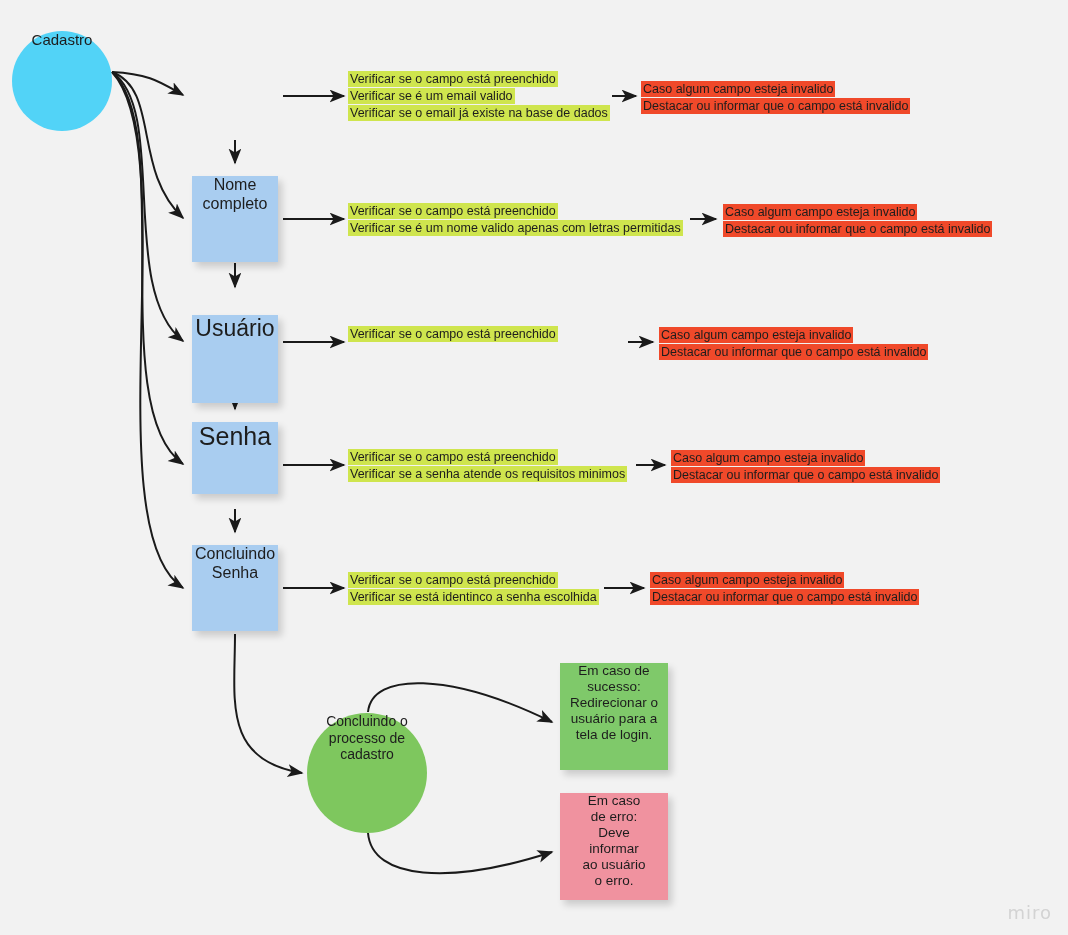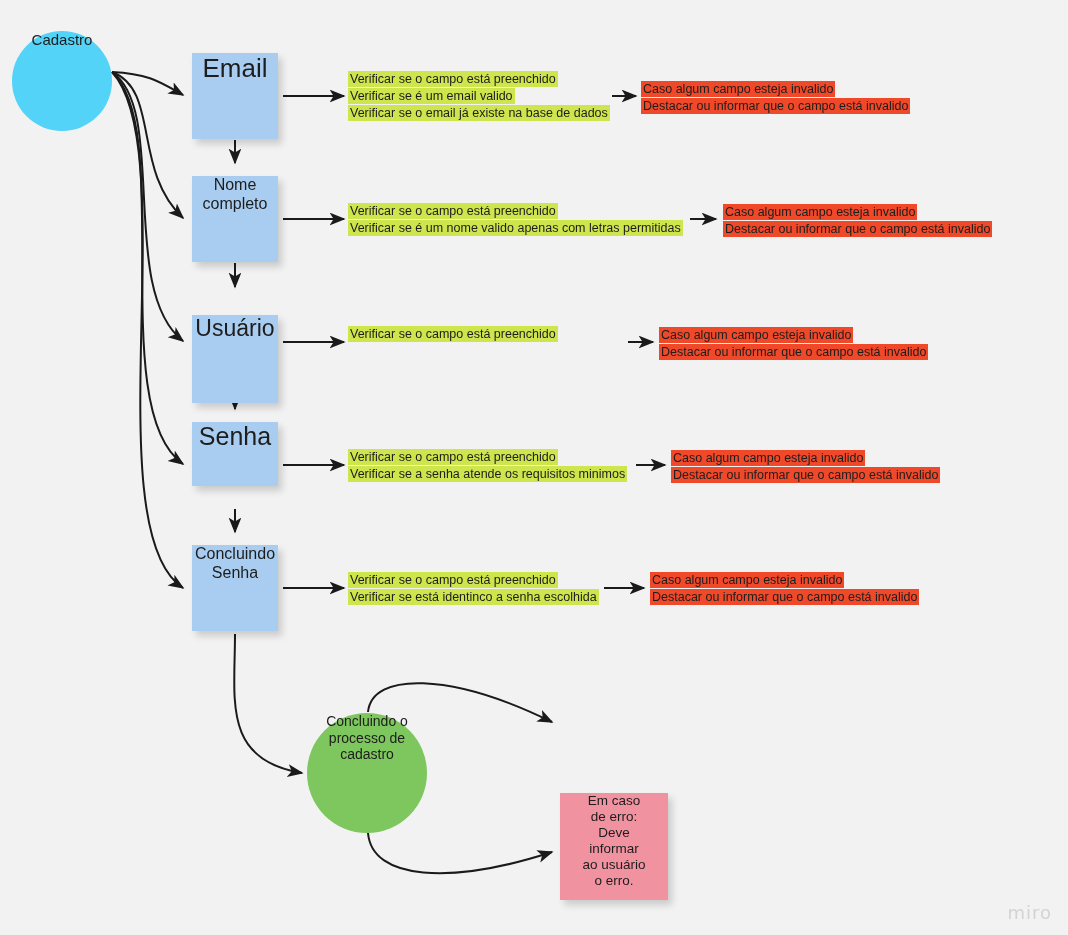--- a/index.html
+++ b/index.html
@@ -123,33 +123,30 @@
 
       <path d="M368,712 C372,672 450,672 552,722"></path>
       <path d="M368,833 C372,880 450,885 552,852"></path>
     </g>
   </svg>
 
   <div class="node circle circle-blue" style="left:12px; top:31px; width:100px; height:100px; font-size:15px;">
     <span>Cadastro</span>
   </div>
 
-  <div class="node sticky sticky-blue" style="left:192px; top:53px; width:86px; height:86px; font-size:26px;">
-    <span>Email</span>
-  </div>
 
   <div class="node sticky sticky-blue" style="left:192px; top:176px; width:86px; height:86px; font-size:16px;">
     <span>Nome completo</span>
   </div>
 
   <div class="node sticky sticky-blue" style="left:192px; top:315px; width:86px; height:88px; font-size:23px;">
     <span>Usuário</span>
   </div>
 
-  <div class="node sticky sticky-blue" style="left:192px; top:422px; width:86px; height:64px; font-size:25px;">
+  <div class="node sticky sticky-blue" style="left:192px; top:422px; width:86px; height:72px; font-size:25px;">
     <span>Senha</span>
   </div>
 
   <div class="node sticky sticky-blue" style="left:192px; top:545px; width:86px; height:86px; font-size:16px;">
     <span>Concluindo Senha</span>
   </div>
 
   <div class="textblock hl-yellow" style="left:348px; top:71px;">
     <div><span>Verificar se o campo está preenchido</span></div>
     <div><span>Verificar se é um email valido</span></div>
@@ -197,20 +194,23 @@
 
   <div class="textblock hl-red" style="left:650px; top:572px;">
     <div><span>Caso algum campo esteja invalido</span></div>
     <div><span>Destacar ou informar que o campo está invalido</span></div>
   </div>
 
   <div class="node circle circle-green" style="left:307px; top:713px; width:120px; height:120px; font-size:14px; padding:0 12px;">
     <span>Concluindo o processo de cadastro</span>
   </div>
 
+  <div class="node sticky sticky-green" style="left:560px; top:663px; width:108px; height:107px; font-size:13.5px; padding:0 6px;">
+    <span>Em caso de sucesso: Redirecionar o usuário para a tela de login.</span>
+  </div>
 
   <div class="node sticky sticky-pink" style="left:560px; top:793px; width:108px; height:107px; font-size:13.5px; padding:0 22px;">
     <span>Em caso de erro: Deve informar ao usuário o erro.</span>
   </div>
 
   <div class="watermark">miro</div>
 
 </div>
 
 </body></html>

